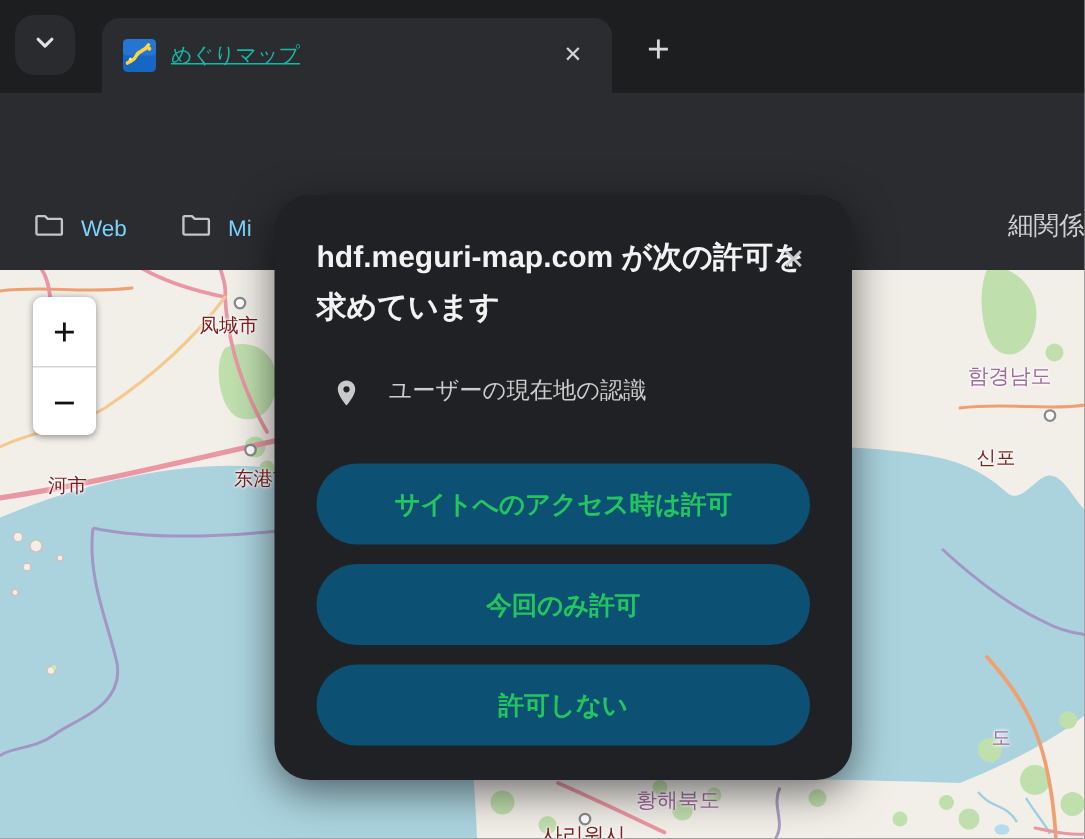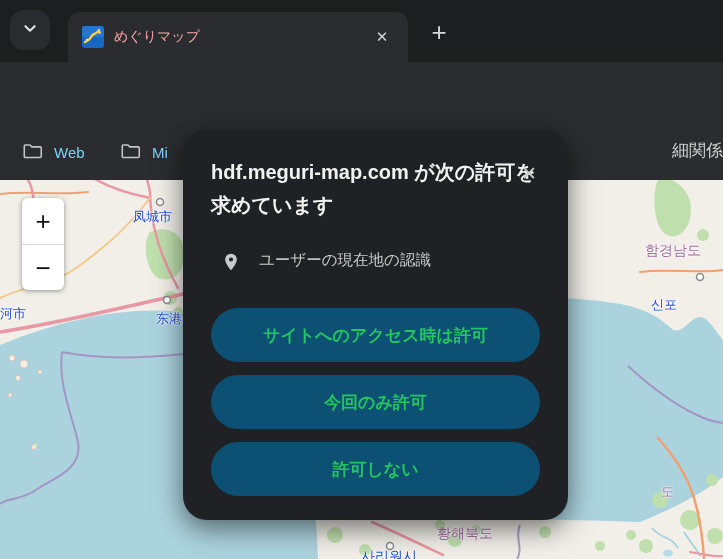--- a/index.html
+++ b/index.html
@@ -6,21 +6,21 @@
   html,body { width:723px; height:559px; overflow:hidden; }
   body { font-family:"Liberation Sans","DejaVu Sans",sans-serif; background:#1d1e20; position:relative; }
 
   
   .tabstrip { position:absolute; left:0; top:0; width:723px; height:62px; background:#1d1e20; }
   .chevron-btn { position:absolute; left:10px; top:10px; width:40px; height:40px; border-radius:13px;
                  background:#2a2b2e; display:flex; align-items:center; justify-content:center; }
   .tab { position:absolute; left:68px; top:12px; width:340px; height:50px; background:#2b2c2f;
          border-radius:12px 12px 0 0; display:flex; align-items:center; padding:0 14px; gap:10px; }
   .favicon { width:22px; height:22px; flex:0 0 auto; }
-  .tab-title { color:#fca5a5; font-size:14px; flex:1; white-space:nowrap; overflow:hidden; }
+  .tab-title { color:#14b8a6; font-size:14px; flex:1; white-space:nowrap; overflow:hidden;text-decoration:underline; }
   .tab-close { color:#d3d4d6; font-size:15px; width:24px; height:24px; line-height:24px; text-align:center;
                border-radius:50%; flex:0 0 auto; }
   .newtab-btn { position:absolute; left:420px; top:13px; width:38px; height:38px; color:#d7d8da;
                 font-size:26px; font-weight:300; display:flex; align-items:center; justify-content:center; }
 
   
   .toolbar { position:absolute; left:0; top:62px; width:723px; height:62px; background:#2b2c2f; }
   .navbtn { position:absolute; top:76px; width:34px; height:34px; display:flex; align-items:center; justify-content:center; }
   .navbtn svg { display:block; }
   .omnibox { position:absolute; left:184px; top:73px; width:386px; height:42px; border-radius:21px;
@@ -30,21 +30,21 @@
   .url { color:#e6e7e9; font-size:18px; white-space:nowrap; letter-spacing:.2px; }
 
   
   .bookmarks { position:absolute; left:0; top:124px; width:723px; height:56px; background:#2b2c2f; }
   .bm-item { position:absolute; top:14px; height:28px; display:flex; align-items:center; gap:10px;
              color:#7dd3fc; font-size:15px; }
   .bm-right { position:absolute; left:672px; top:15px; color:#cfd0d2; font-size:17px; white-space:nowrap; }
 
   
   .map { position:absolute; left:0; top:180px; width:723px; height:379px; overflow:hidden; background:#f2efe9; }
-  .maplabel { position:absolute; font-size:13px; color:#1d4ed8; white-space:nowrap;
+  .maplabel { position:absolute; font-size:13px; color:#7f1d1d; white-space:nowrap;
               text-shadow:0 0 2px #fff,0 0 2px #fff,0 0 3px #fff; }
   .maplabel.region { color:#a06b9b; font-size:14px; }
   .zoomctl { position:absolute; left:22px; top:198px; width:42px; height:92px; background:#fff;
              border-radius:6px; box-shadow:0 1px 5px rgba(0,0,0,.4); z-index:3; overflow:hidden; }
   .zoombtn { width:100%; height:46px; display:flex; align-items:center; justify-content:center;
              color:#111; font-size:26px; font-weight:400; }
   .zoomdiv { height:1px; background:#d6d6d6; }
 
   
   .dialog { position:absolute; left:183px; top:130px; width:385px; height:390px; background:#202124;
@@ -209,24 +209,24 @@
     <g fill="#fff" stroke="#8a8a8a" stroke-width="1.5">
       <circle cx="160" cy="22" r="3.5"></circle>
         <circle cx="167" cy="120" r="3.5"></circle>
       <circle cx="700" cy="97" r="3.5"></circle>
         <circle cx="390" cy="366" r="3.5"></circle>
     </g>
   </svg>
   <div class="maplabel" style="left:50px; top:32px;">县</div>
   <div class="maplabel" style="left:133px; top:28px;">凤城市</div>
   <div class="maplabel" style="left:156px; top:130px;">东港市</div>
-  <div class="maplabel" style="left:0px; top:125px;">河市</div>
+  <div class="maplabel" style="left:0px; top:135px;padding-left:32px;">河市</div>
   <div class="maplabel region" style="left:645px; top:62px;">함경남도</div>
   <div class="maplabel" style="left:651px; top:116px;">신포</div>
-  <div class="maplabel region" style="left:437px; top:345px;">황해북도</div>
+  <div class="maplabel region" style="left:424px; top:345px;">황해북도</div>
   <div class="maplabel" style="left:361px; top:368px; font-size:14px;">사리원시</div>
   <div class="maplabel region" style="left:661px; top:303px; font-size:13px;">도</div>
 </div>
 
 <div class="zoomctl">
   <div class="zoombtn">+</div>
   <div class="zoomdiv"></div>
   <div class="zoombtn">−</div>
 </div>
 

